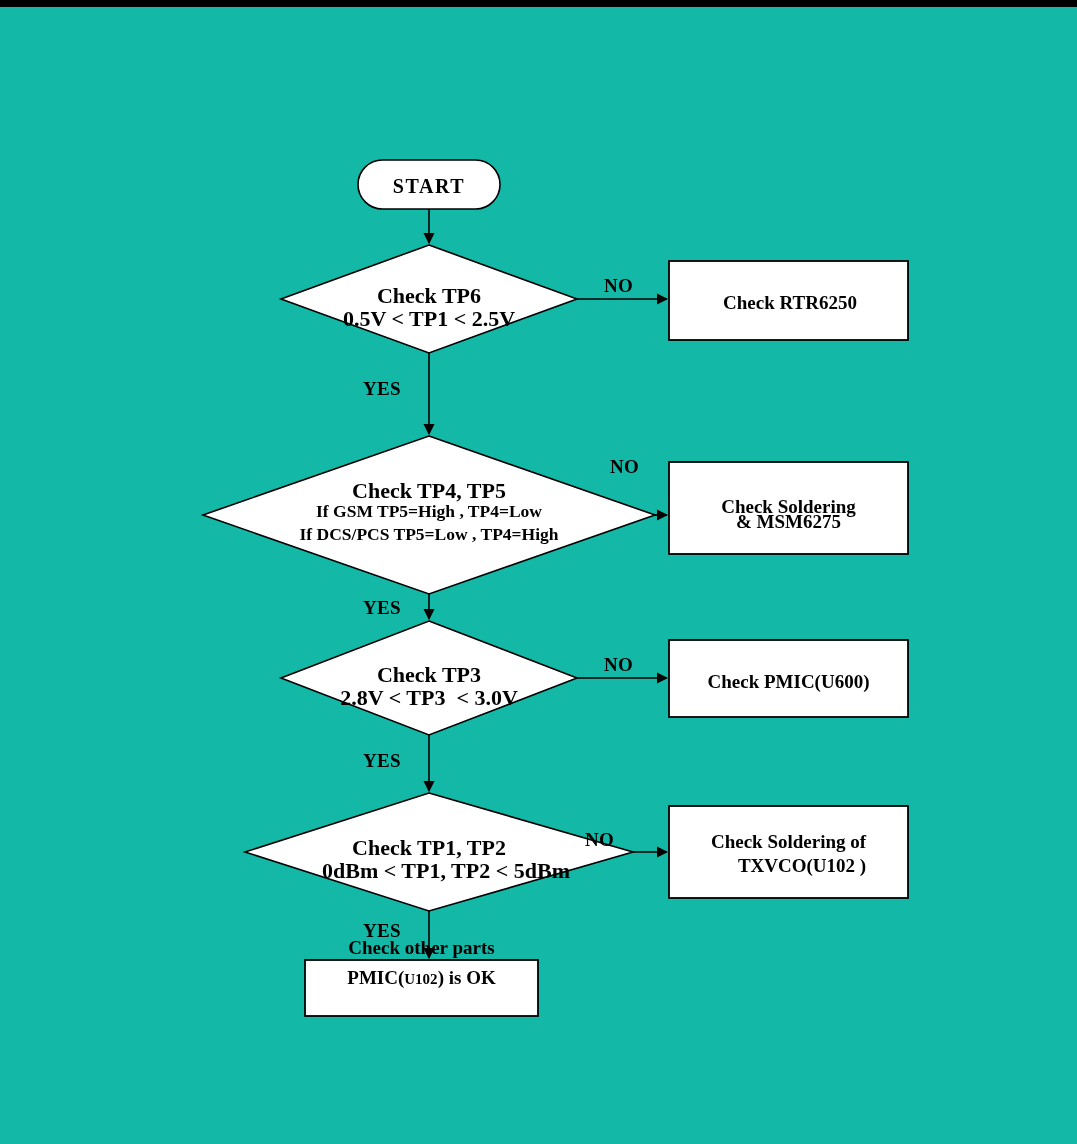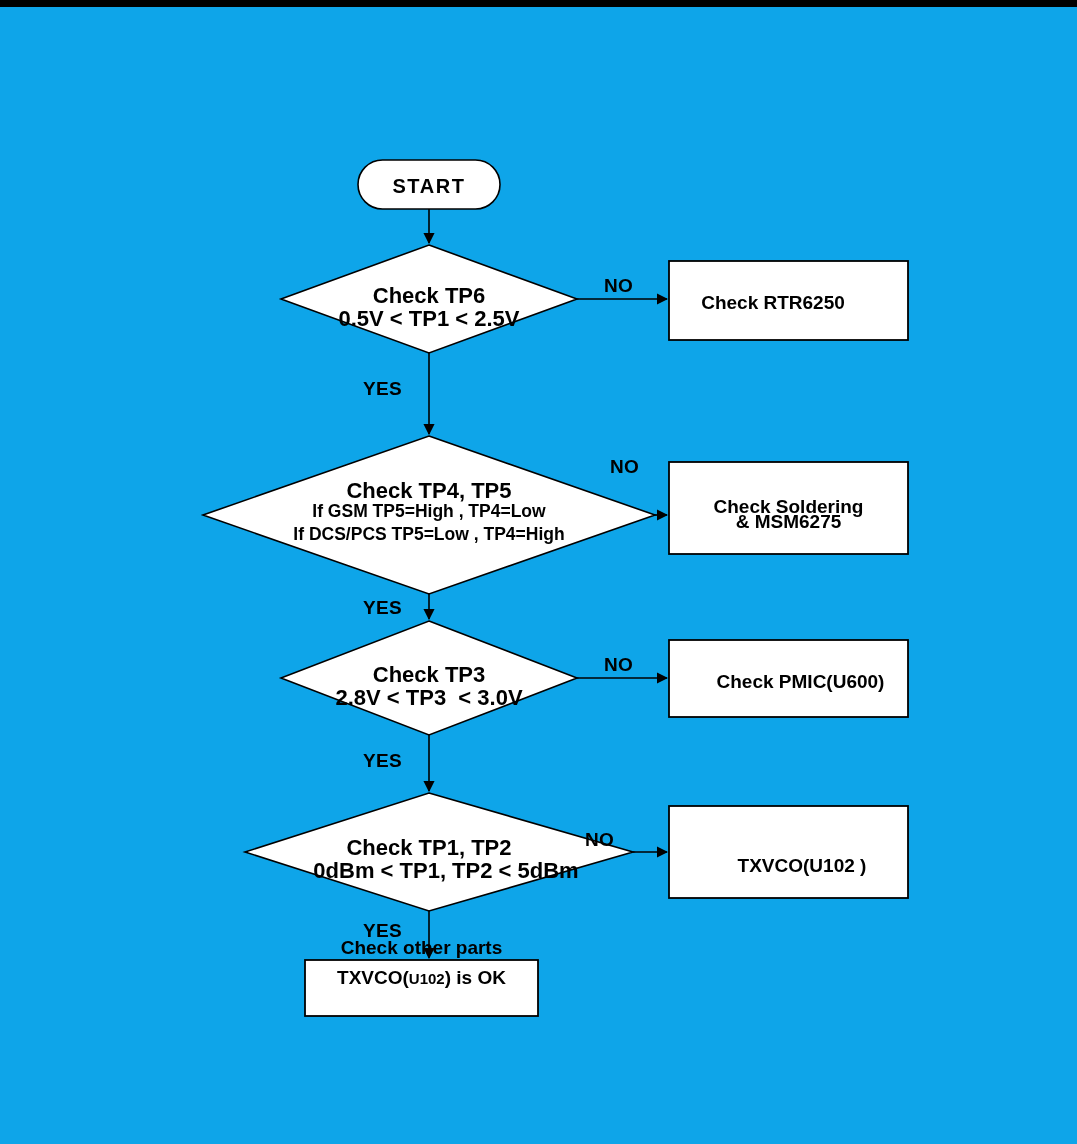--- a/index.html
+++ b/index.html
@@ -4,23 +4,23 @@
 <style>
   html, body {
     margin: 0;
     padding: 0;
     background: #ffffff;
   }
   #page {
     position: relative;
     width: 1077px;
     height: 1144px;
-    background: #0ea5e9;
+    background: #14b8a6;
     overflow: hidden;
-    font-family: Liberation Sans, sans-serif;
+    font-family: Liberation Serif, serif;
   }
   #top-band {
     position: absolute;
     left: 0;
     top: 0;
     width: 1077px;
     height: 7px;
     background: #000000;
   }
   #flow-svg {
@@ -104,40 +104,41 @@
     <line x1="577" y1="678" x2="667" y2="678" stroke="#000000" stroke-width="1.6" marker-end="url(#arrow)"></line>
 
     <line x1="633" y1="852" x2="667" y2="852" stroke="#000000" stroke-width="1.6" marker-end="url(#arrow)"></line>
   </svg>
 
   <div class="node-text t-start" style="left:358px; top:174px; width:142px;">START</div>
 
   <div class="node-text t-dec" style="left:329px; top:282px; width:200px;">Check TP6</div>
   <div class="node-text t-dec" style="left:329px; top:305px; width:200px;">0.5V &lt; TP1 &lt; 2.5V</div>
 
-  <div class="node-text t-proc" style="left:669px; top:291px; width:208px;">Check RTR6250</div>
+  <div class="node-text t-proc" style="left:686px; top:291px; width:208px;">Check RTR6250</div>
 
   <div class="node-text t-dec" style="left:279px; top:477px; width:300px;">Check TP4, TP5</div>
   <div class="node-text t-dec-sm" style="left:259px; top:500px; width:340px;">If GSM TP5=High , TP4=Low</div>
   <div class="node-text t-dec-sm" style="left:249px; top:523px; width:360px;">If DCS/PCS TP5=Low , TP4=High</div>
 
   <div class="node-text t-proc" style="left:669px; top:495px; width:239px;">Check Soldering</div>
   <div class="node-text t-proc" style="left:669px; top:510px; width:239px;">&amp; MSM6275</div>
 
   <div class="node-text t-dec" style="left:329px; top:661px; width:200px;">Check TP3</div>
   <div class="node-text t-dec" style="left:314px; top:684px; width:230px;">2.8V &lt; TP3  &lt; 3.0V</div>
 
-  <div class="node-text t-proc" style="left:669px; top:670px; width:239px;padding-left:12px;">Check PMIC(U600)</div>
+  <div class="node-text t-proc" style="left:669px; top:670px; width:239px;">Check PMIC(U600)</div>
 
   <div class="node-text t-dec" style="left:319px; top:834px; width:220px;">Check TP1, TP2</div>
   <div class="node-text t-dec" style="left:306px; top:857px; width:280px;">0dBm &lt; TP1, TP2 &lt; 5dBm</div>
 
+  <div class="node-text t-proc" style="left:669px; top:830px; width:239px;">Check Soldering of</div>
   <div class="node-text t-proc" style="left:669px; top:854px; width:266px;">TXVCO(U102 )</div>
 
-  <div class="node-text t-proc" style="left:305px; top:966px; width:233px;"><span>TXVCO(</span><span class="t-small">U102</span><span>) is OK</span></div>
+  <div class="node-text t-proc" style="left:305px; top:966px; width:233px;"><span>PMIC(</span><span class="t-small">U102</span><span>) is OK</span></div>
   <div class="node-text t-proc" style="left:305px; top:936px; width:233px;">Check other parts</div>
 
   <div class="edge-label" style="left:604px; top:275px;">NO</div>
   <div class="edge-label" style="left:610px; top:456px;">NO</div>
   <div class="edge-label" style="left:604px; top:654px;">NO</div>
   <div class="edge-label" style="left:585px; top:829px;">NO</div>
 
   <div class="edge-label" style="left:363px; top:378px;">YES</div>
   <div class="edge-label" style="left:363px; top:597px;">YES</div>
   <div class="edge-label" style="left:363px; top:750px;">YES</div>

